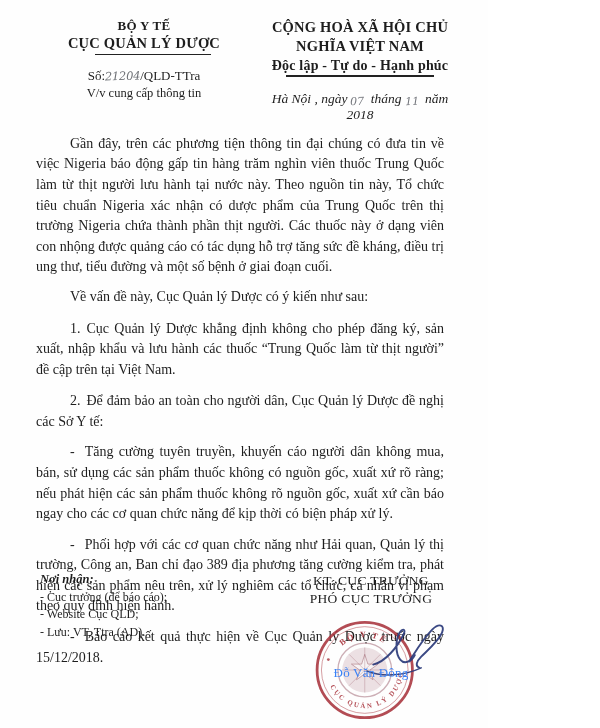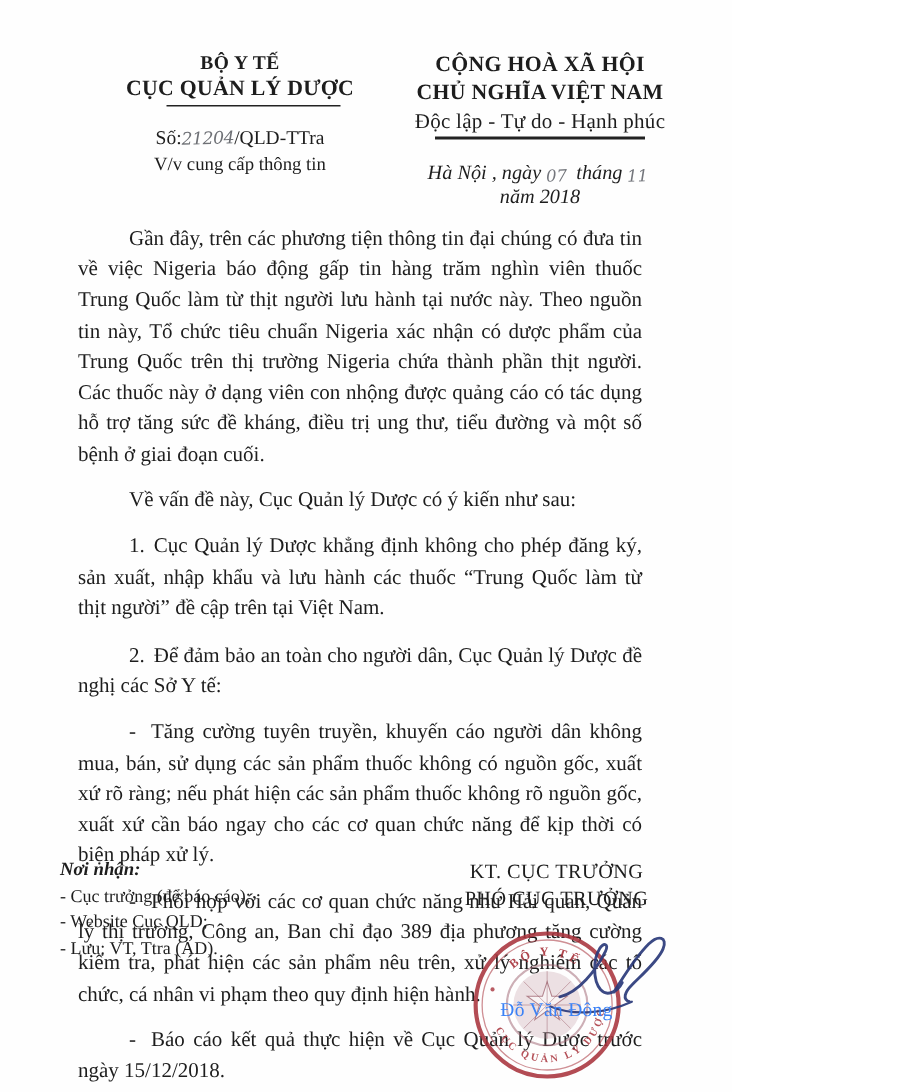--- a/index.html
+++ b/index.html
@@ -11,21 +11,21 @@
     width: 600px; height: 728px;
     position: relative;
     font-family: "Liberation Serif", "DejaVu Serif", serif;
     color: #1d1d1d;
     overflow: hidden;
   }
   .page {
     position: relative;
     width: 488px; height: 728px;
     background: #fefefe;
-    padding: 16px;
+    padding: 0;
   }
 
   
   .header {
     display: flex;
     padding: 18px 28px 0 28px;
   }
   .hdr-left {
     width: 232px;
     text-align: center;
@@ -60,21 +60,21 @@
   }
   .nation-line1 {
     font-size: 14.5px;
     font-weight: bold;
     letter-spacing: .2px;
     line-height: 1.3;
     font-family: Liberation Serif, serif;
   }
   .nation-line2 {
     font-size: 14px;
-    font-weight: normal;
+    font-weight: bold;
     letter-spacing: .2px;
     line-height: 1.3;
     display: inline-block;
     position: relative;
     margin-top: 1px;
   }
   .nation-line2::after {
     content: "";
     position: absolute;
     left: 8%; right: 8%;

